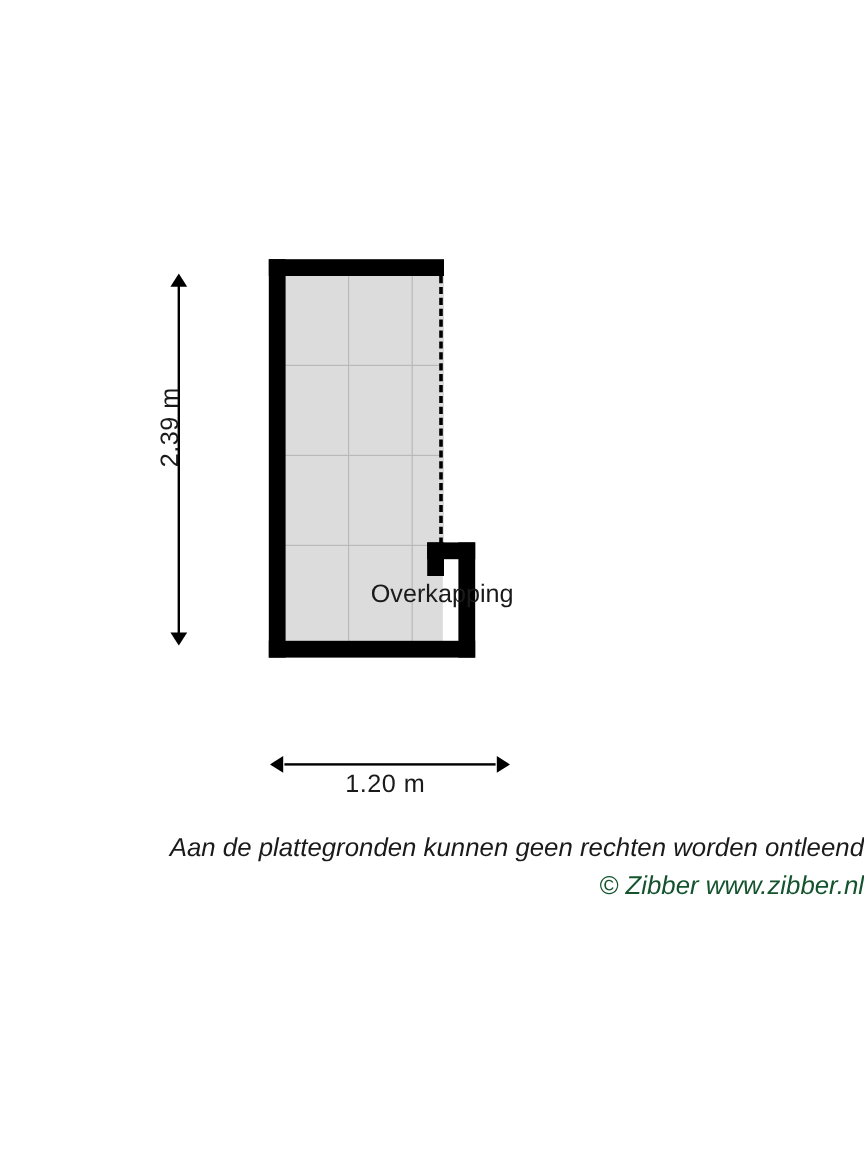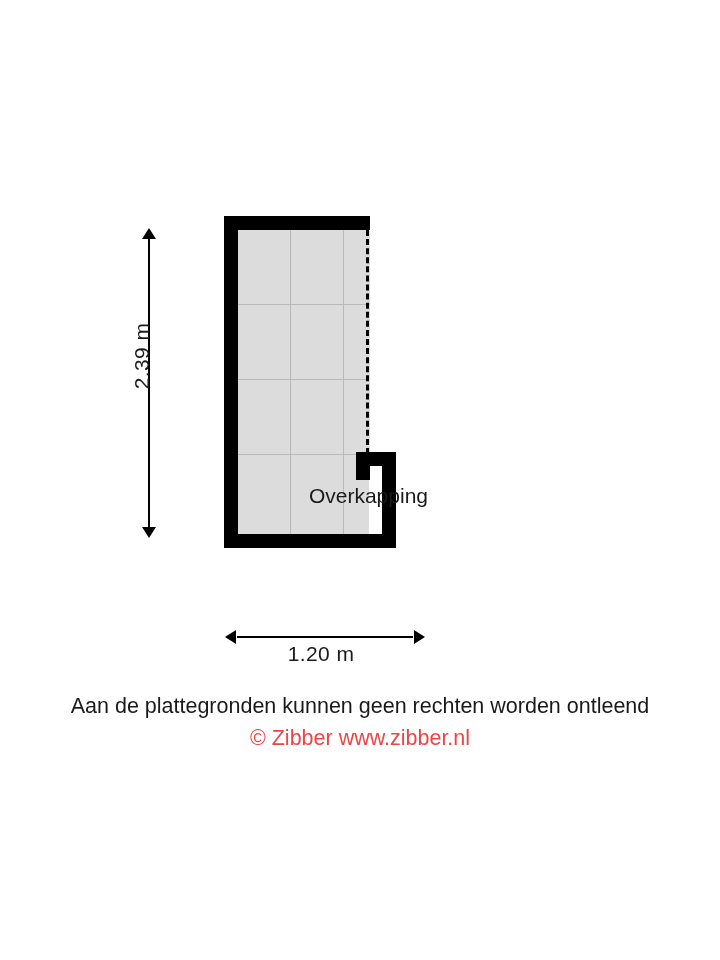--- a/index.html
+++ b/index.html
@@ -193,31 +193,32 @@
     color: #1a1a1a;
     white-space: nowrap;
   }
 
   
   #footer {
     position: absolute;
     left: 0;
     top: 690px;
     width: 720px;
-    text-align: center;
+    text-align: right;
+    font-style: italic;
   }
   #footer .disclaimer {
     font-size: 21.5px;
     line-height: 32px;
     color: #1a1a1a;
   }
   #footer .credit {
     font-size: 21.5px;
     line-height: 32px;
-    color: #ef4444;
+    color: #14532d;
   }
 </style>
 </head>
 <body>
 
 <div id="plan-stage">
 
   <div class="dim-v">
     <div class="arrow-up"></div>
     <div class="line"></div>

